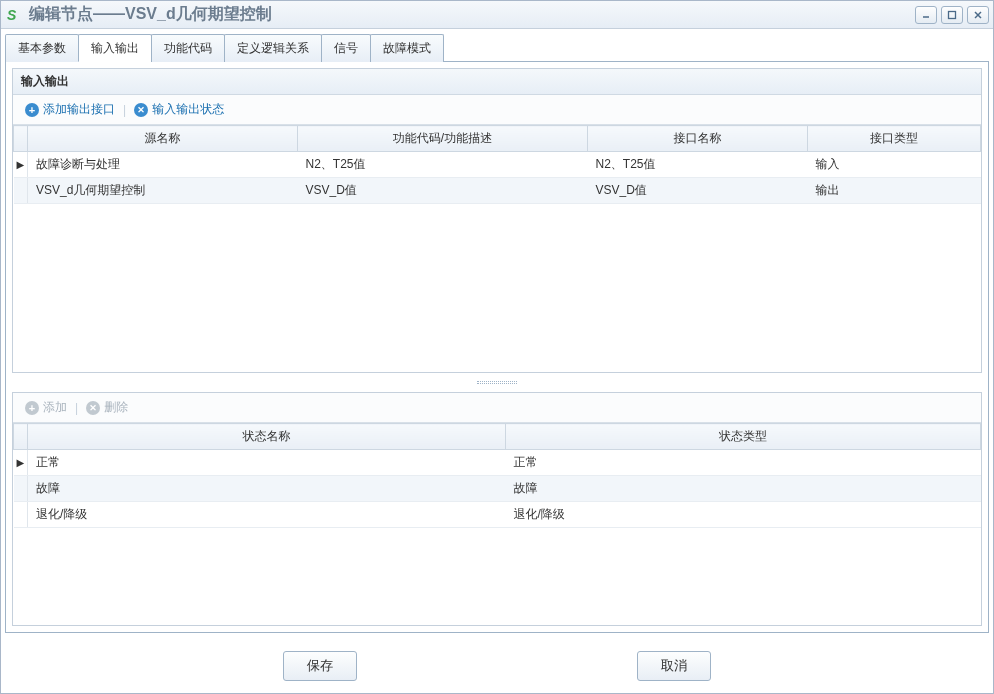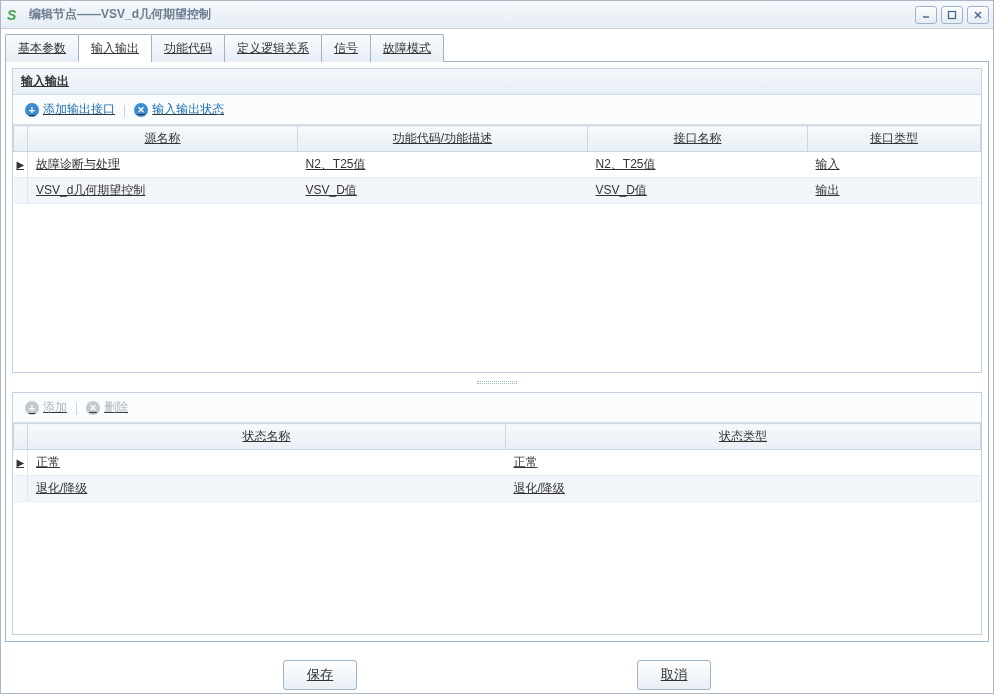--- a/index.html
+++ b/index.html
@@ -1,24 +1,24 @@
 <!DOCTYPE html>
 <html><head>
 <meta charset="utf-8">
 <style>
   * { box-sizing: border-box; margin: 0; padding: 0; }
   body { font-family: "Microsoft YaHei", Arial, sans-serif; font-size: 12px; background: #fff; color: #333; }
   .window { width: 994px; height: 694px; border: 1px solid #a9b7c9; background: #fff; display: flex; flex-direction: column; }
   .titlebar { height: 28px; background: linear-gradient(#f5f8fb,#e6edf5); border-bottom: 1px solid #c5d0dc; display: flex; align-items: center; padding: 0 4px 0 6px; }
   .titlebar .app-icon { width: 16px; height: 16px; margin-right: 6px; color: #3fa64f; font-style: italic; font-weight: bold; font-size: 14px; line-height: 16px; }
-  .titlebar .title { color: #6b7c8e; font-weight: bold; font-size: 12px; flex: 1; }
+  .titlebar .title { color: #6b7c8e; font-weight: bold; font-size: 16px; flex: 1; }
   .win-controls { display: flex; gap: 4px; }
   .win-btn { width: 22px; height: 18px; border: 1px solid #9fb3c7; border-radius: 3px; background: linear-gradient(#fefefe,#e5ecf3); display: flex; align-items: center; justify-content: center; cursor: pointer; }
   .win-btn svg { width: 10px; height: 10px; }
-  .content { flex: 1; display: flex; flex-direction: column; padding: 4px 4px 3px 4px; text-decoration: underline; }
+  .content { flex: 1; display: flex; flex-direction: column; padding: 4px 4px 12px 4px; }
   .tabs { display: flex; border-bottom: 1px solid #9fb3c7; }
   .tab { padding: 5px 12px 4px; border: 1px solid #9fb3c7; border-bottom: none; background: linear-gradient(#f8fbfd,#e7eef6); margin-right: -1px; color: #333; cursor: pointer; position: relative; top: 1px; border-top-left-radius: 2px; border-top-right-radius: 2px; }
   .tab.active { background: #fff; border-bottom: 1px solid #fff; top: 1px; }
   .tab-body { flex: 1; border: 1px solid #9fb3c7; border-top: none; padding: 6px; display: flex; flex-direction: column; gap: 6px; overflow: hidden; }
   .panel { border: 1px solid #c5d0dc; display: flex; flex-direction: column; }
   .panel-header { background: linear-gradient(#f4f8fb,#e7eef6); border-bottom: 1px solid #cfd9e3; padding: 4px 8px; font-weight: bold; color: #333; }
   .toolbar { display: flex; align-items: center; gap: 4px; padding: 4px 8px; border-bottom: 1px solid #d8e0e8; background: #fbfcfd; }
   .tool-btn { display: flex; align-items: center; gap: 4px; padding: 2px 4px; cursor: pointer; color: #1a6fb0; }
   .tool-btn.disabled { color: #a9b3bd; cursor: default; }
   .tool-btn .ico { width: 14px; height: 14px; border-radius: 50%; display: inline-flex; align-items: center; justify-content: center; font-weight: bold; font-size: 11px; }
@@ -154,20 +154,25 @@
               </tr>
             </thead>
             <tbody>
               <tr>
                 <td class="row-indicator">▶</td>
                 <td>正常</td>
                 <td>正常</td>
               </tr>
               <tr>
                 <td class="row-indicator"></td>
+                <td>故障</td>
+                <td>故障</td>
+              </tr>
+              <tr>
+                <td class="row-indicator"></td>
                 <td>退化/降级</td>
                 <td>退化/降级</td>
               </tr>
             </tbody>
           </table>
         </div>
       </div>
 
     </div>
 

